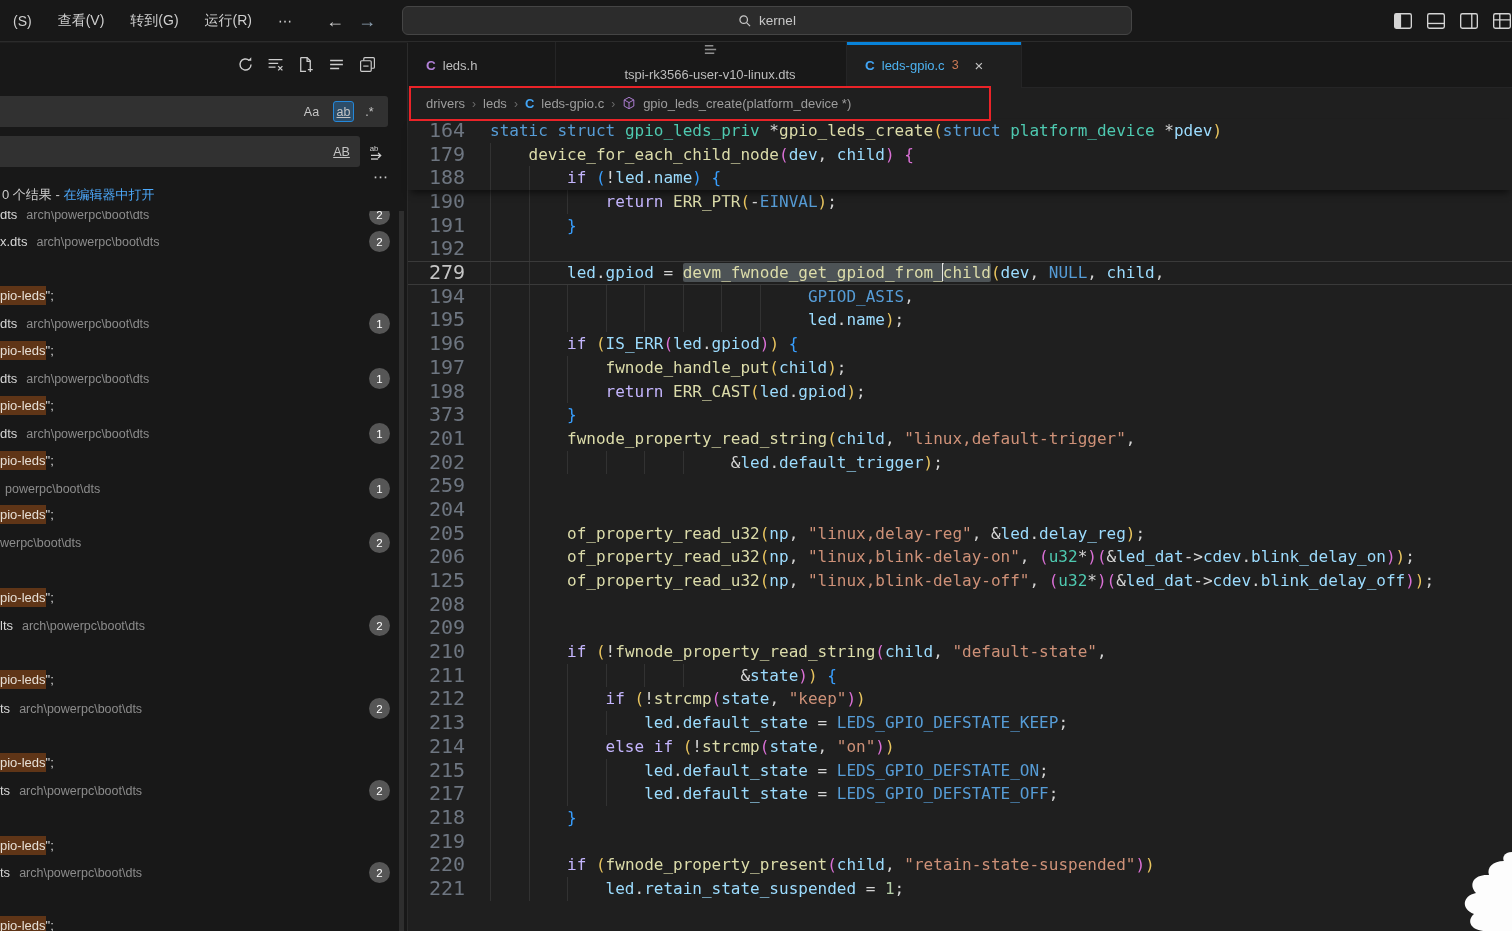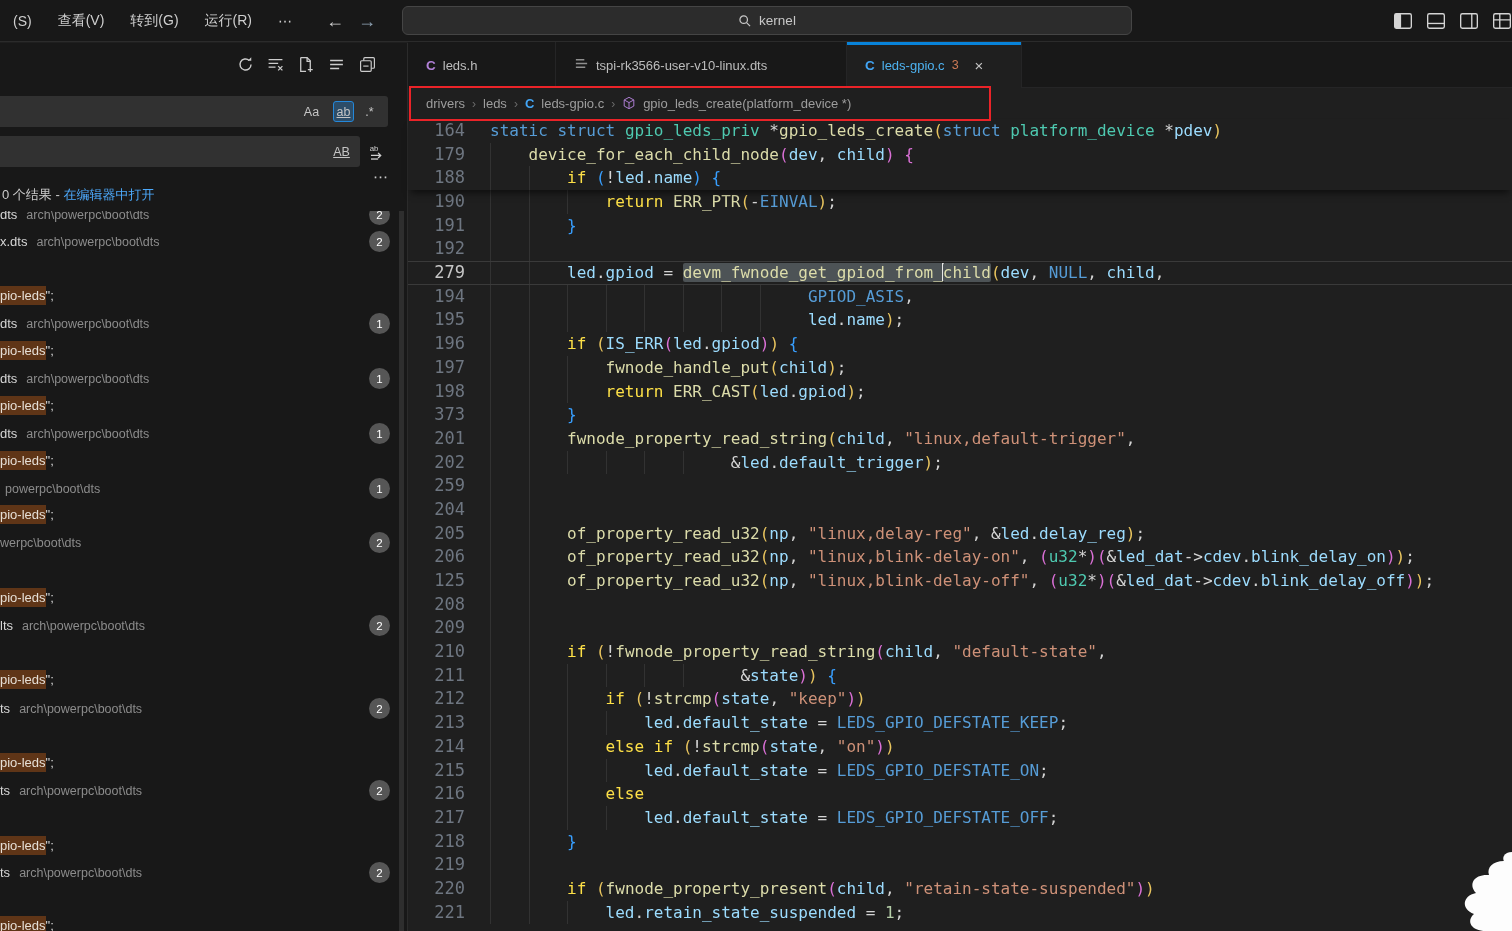--- a/index.html
+++ b/index.html
@@ -72,25 +72,25 @@
   #red-box { position:absolute; left:1px; top:44px; width:582px; height:35px;
     border:2.5px solid #ea2328; z-index:40; pointer-events:none; }
 
   
   #sticky, #code-lines { font-family:"DejaVu Sans Mono", monospace; font-size:16px; }
   #sticky { position:absolute; left:0; top:77px; width:100%; height:71px; background:#1f1f1f; z-index:10;
     box-shadow:0 6px 7px -3px rgba(0,0,0,0.55); }
   #code-lines { position:absolute; left:0; top:148px; width:100%; height:741px; overflow:hidden; }
   .cl { display:flex; height:23.7px; line-height:23.7px; }
   .cl.cur { box-shadow:inset 0 1px 0 #3a3a3a, inset 0 -1px 0 #3a3a3a; }
-  .ln { flex:0 0 57px; text-align:right; color:#6e7681; font-size:17px; padding-right:0; }
+  .ln { flex:0 0 57px; text-align:right; color:#6e7681; font-size:20px; padding-right:0; }
   .cl.cur .ln { color:#c6c6c6; }
   .ct { flex:1; position:relative; white-space:pre; padding-left:25px; }
   .guide { position:absolute; top:0; width:1px; height:100%; background:#3a3a3a; opacity:0.7; }
-  .tk.k { color:#569CD6; } .tk.c { color:#fde047; } .tk.f { color:#DCDCAA; }
+  .tk.k { color:#569CD6; } .tk.c { color:#c4b5fd; } .tk.f { color:#DCDCAA; }
   .tk.t { color:#4EC9B0; } .tk.v { color:#9CDCFE; } .tk.C { color:#569CD6; }
   .tk.s { color:#CE9178; } .tk.m { color:#6A9955; } .tk.n { color:#B5CEA8; }
   .tk.p { color:#D4D4D4; } .tk.b1 { color:#E8C45E; } .tk.b2 { color:#DA70D6; } .tk.b3 { color:#389FFF; }
   .tk.hl { background:#4d5356; border-radius:2px; }
   .cursor { display:inline-block; width:2px; height:18px; background:#e8e8e8; vertical-align:-3px; margin:0 -1px; }
 
   #hand-blob { position:absolute; left:1446px; top:842px; width:66px; height:89px; z-index:60; }
 </style>
 </head>
 <body>
@@ -283,21 +283,21 @@
   <div id="sb-scrollbar"></div>
 </div>
 <div id="sb-divider"></div>
 
 <div id="editor">
   <div id="tabbar">
       <div class="tab" style="width: 148px;">
         <span class="tab-cicon" style="color: rgb(177, 128, 215);">C</span>
         <span>leds.h</span>
       </div>
-      <div class="tab" style="width: 291px;">
+      <div class="tab" style="width: 291px; flex-direction: column;">
         <span><svg width="15" height="15" viewBox="0 0 16 16" fill="none" stroke="#8f8f8f" stroke-width="1.5">
             <path d="M2 4h9M2 8h12M2 12h10"></path>
           </svg></span>
         <span>tspi-rk3566-user-v10-linux.dts</span>
       </div>
       <div class="tab active" style="width: 175px;">
         <span class="tab-cicon" style="color: rgb(66, 165, 245);">C</span>
         <span style="color: rgb(77, 178, 240);">leds-gpio.c</span>
         <span class="tab-badge" style="color: rgb(204, 122, 85);">3</span>
         <span class="tab-close">×</span>
@@ -427,24 +427,20 @@
       </div>
       <div class="cl">
         <div class="ln">214</div>
         <div class="ct"><span class="guide" style="left: calc(0ch + 25px);"></span><span class="guide" style="left: calc(4ch + 25px);"></span><span class="guide" style="left: calc(8ch + 25px);"></span><span class="tk p">            </span><span class="tk c">else</span><span class="tk p"> </span><span class="tk c">if</span><span class="tk p"> </span><span class="tk b1">(</span><span class="tk p">!</span><span class="tk f">strcmp</span><span class="tk b2">(</span><span class="tk v">state</span><span class="tk p">, </span><span class="tk s">"on"</span><span class="tk b2">)</span><span class="tk b1">)</span></div>
       </div>
       <div class="cl">
         <div class="ln">215</div>
         <div class="ct"><span class="guide" style="left: calc(0ch + 25px);"></span><span class="guide" style="left: calc(4ch + 25px);"></span><span class="guide" style="left: calc(8ch + 25px);"></span><span class="guide" style="left: calc(12ch + 25px);"></span><span class="tk p">                </span><span class="tk v">led</span><span class="tk p">.</span><span class="tk v">default_state</span><span class="tk p"> = </span><span class="tk C">LEDS_GPIO_DEFSTATE_ON</span><span class="tk p">;</span></div>
       </div>
       <div class="cl">
-        <div class="ln">216</div>
-        <div class="ct"><span class="guide" style="left: calc(0ch + 25px);"></span><span class="guide" style="left: calc(4ch + 25px);"></span><span class="guide" style="left: calc(8ch + 25px);"></span><span class="tk p">            </span><span class="tk c">else</span></div>
-      </div>
-      <div class="cl">
         <div class="ln">217</div>
         <div class="ct"><span class="guide" style="left: calc(0ch + 25px);"></span><span class="guide" style="left: calc(4ch + 25px);"></span><span class="guide" style="left: calc(8ch + 25px);"></span><span class="guide" style="left: calc(12ch + 25px);"></span><span class="tk p">                </span><span class="tk v">led</span><span class="tk p">.</span><span class="tk v">default_state</span><span class="tk p"> = </span><span class="tk C">LEDS_GPIO_DEFSTATE_OFF</span><span class="tk p">;</span></div>
       </div>
       <div class="cl">
         <div class="ln">218</div>
         <div class="ct"><span class="guide" style="left: calc(0ch + 25px);"></span><span class="guide" style="left: calc(4ch + 25px);"></span><span class="tk p">        </span><span class="tk b3">}</span></div>
       </div>
       <div class="cl">
         <div class="ln">219</div>
         <div class="ct"><span class="guide" style="left: calc(0ch + 25px);"></span><span class="guide" style="left: calc(4ch + 25px);"></span></div>

